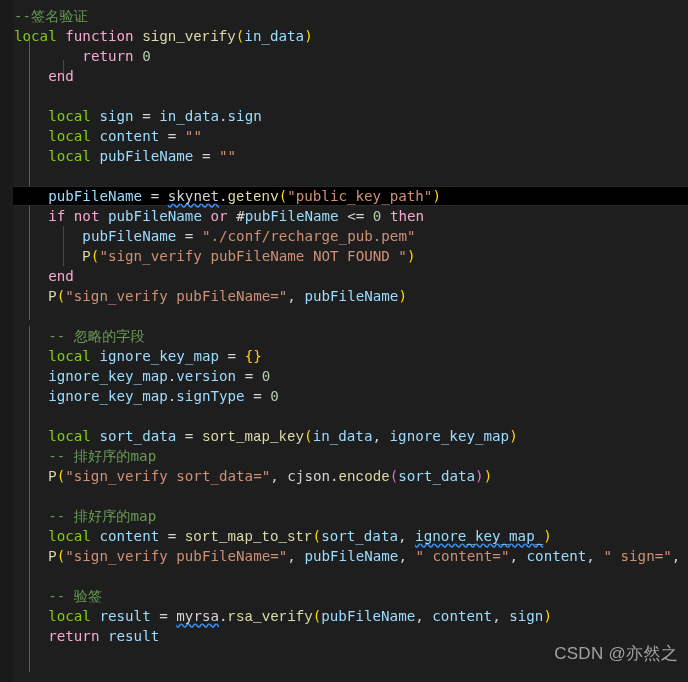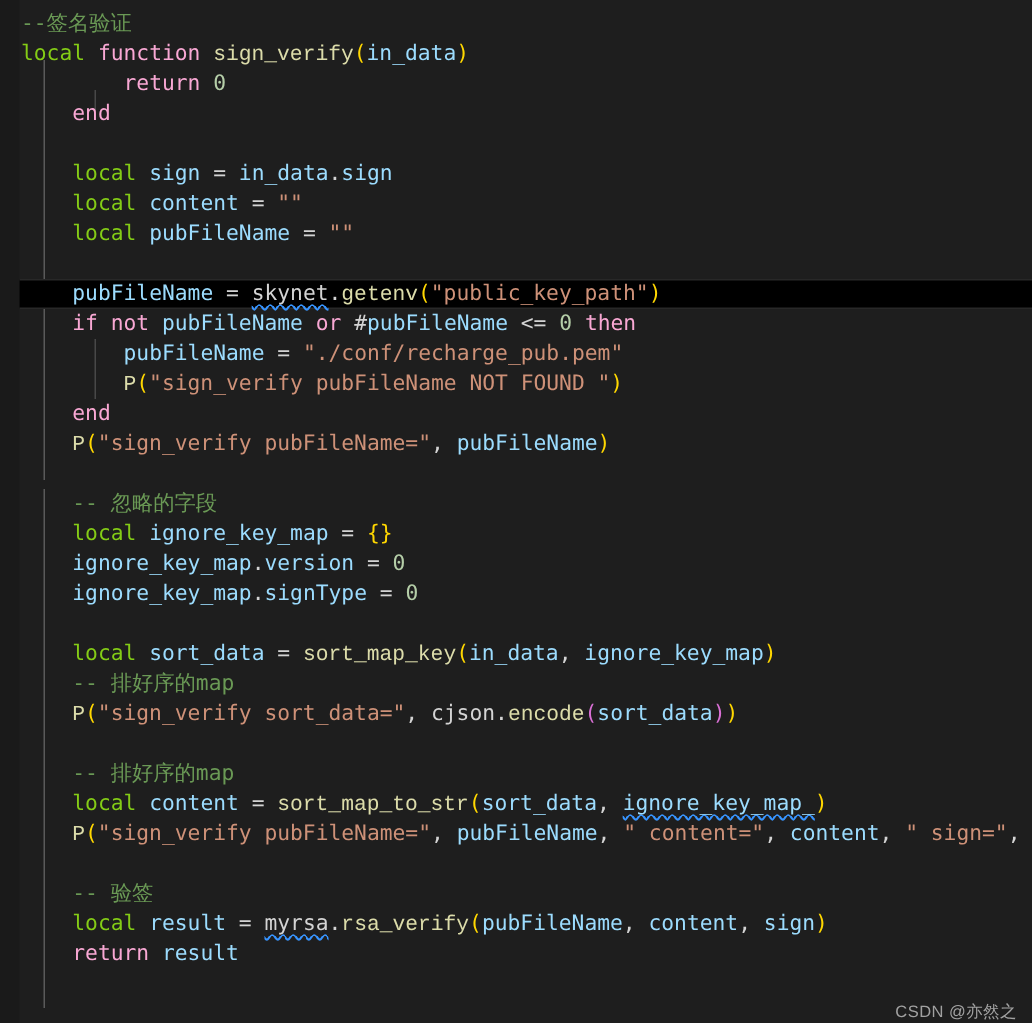--- a/index.html
+++ b/index.html
@@ -78,23 +78,23 @@
 
   .squig {
     text-decoration: underline wavy #3794ff;
     text-decoration-skip-ink: none;
     text-underline-offset: 2px;
   }
 
   #watermark {
     position: absolute;
     right: 10px;
-    bottom: 0;
+    bottom: 17px;
     font-family: "Liberation Sans", sans-serif;
-    font-size: 11px;
+    font-size: 17px;
     color: #b9b9b9;
     opacity: .85;
     letter-spacing: .3px;
   }
 </style>
 </head>
 <body>
 
 <div id="editor">
 

